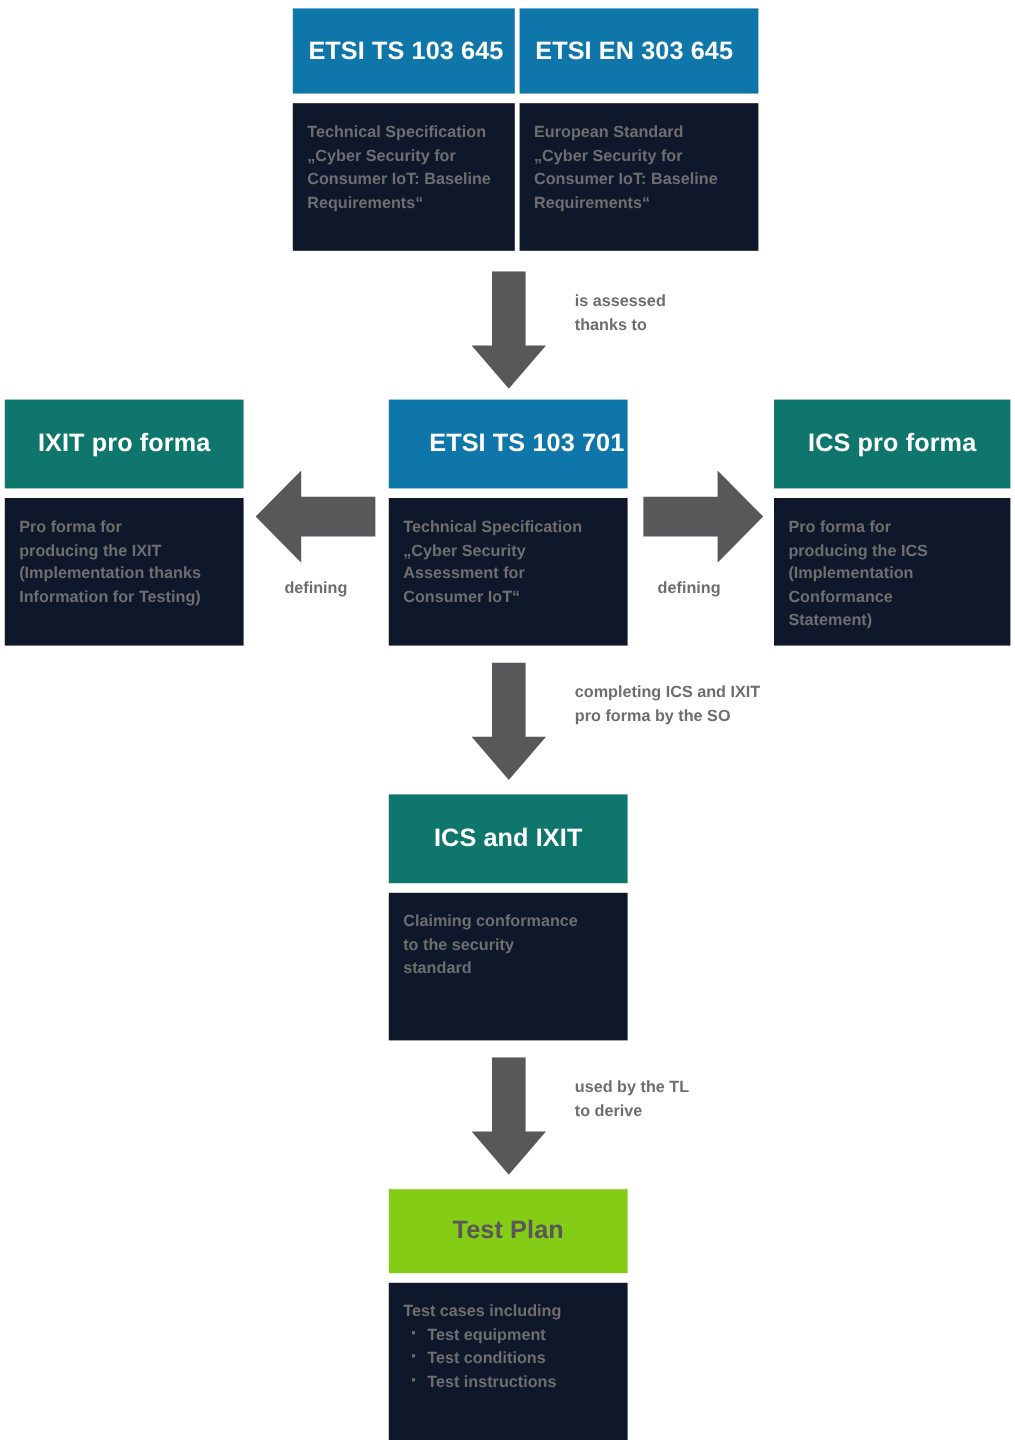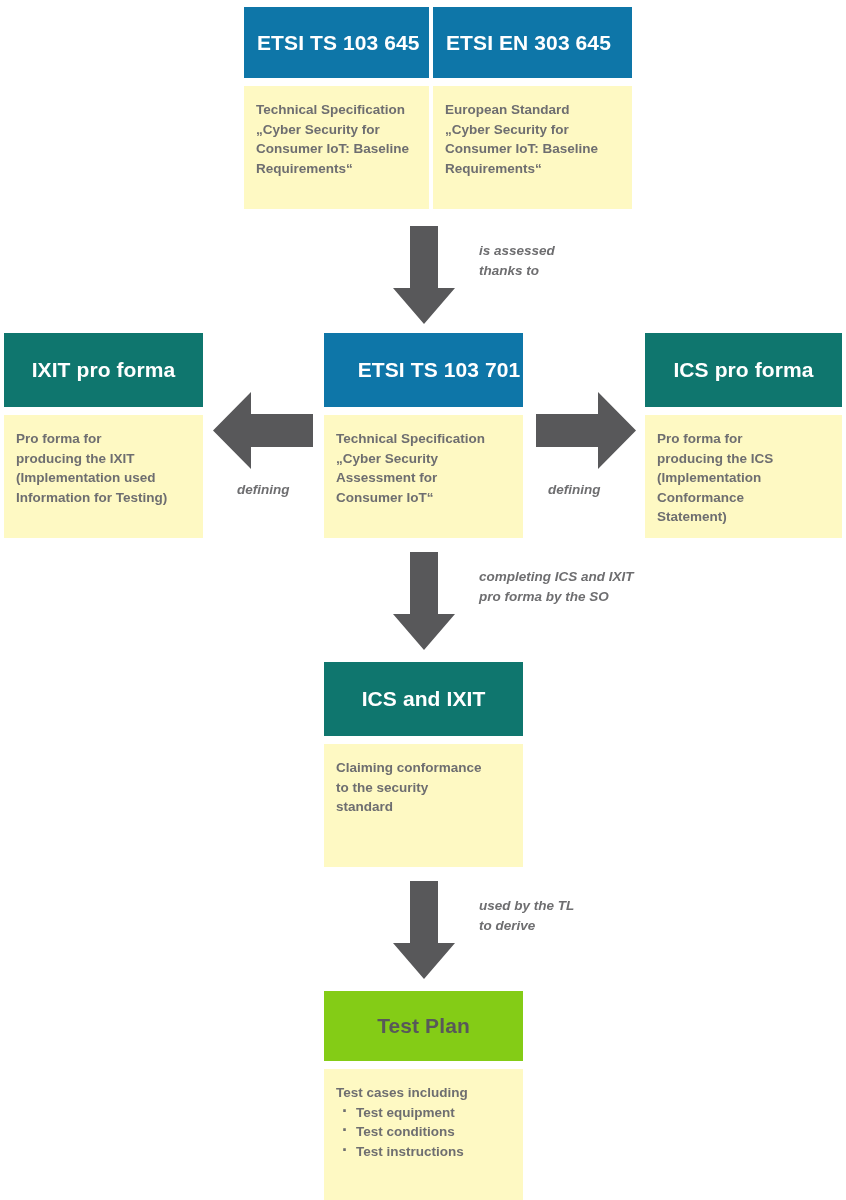--- a/index.html
+++ b/index.html
@@ -35,21 +35,21 @@
   }
   .node-header.blue   { background: #0e76a8; color: #ffffff; padding-left: 31px; }
   .node-header.green  { background: #0f766e; color: #ffffff; }
   .node-header.yellow { background: #84cc16; color: #58585a; }
 
   .node-header.center-text { justify-content: center; }
 
   .node-body {
     box-sizing: border-box;
     width: 100%;
-    background: #fef9c3;
+    background: #0f172a;
     color: #6e6e70;
     font-size: 13.5px;
     font-weight: bold;
     line-height: 19.5px;
     padding: 14px 12px 10px 12px;
   }
   .node-body p { margin: 0; }
   .node-body ul {
     margin: 0;
     padding: 0;
@@ -78,21 +78,20 @@
   .arrow svg { display: block; }
 
   
   .caption {
     position: absolute;
     color: #6e6e70;
     font-size: 13.5px;
     font-weight: bold;
     line-height: 19.5px;
     white-space: pre-line;
-    font-style: italic;
   }
 </style>
 </head>
 <body>
 
 <div id="diagram">
 
   <div class="node" style="left:232px; top:7px; width:197px;padding-left:12px;">
     <div class="node-header blue" style="height:71px; font-size:21px; padding-left:13px;">
       <span>ETSI TS 103 645</span>
@@ -128,21 +127,21 @@
 thanks to</div>
 
   <div class="node" style="left:4px; top:333px; width:199px;">
     <div class="node-header green center-text" style="height:74px; font-size:21px;">
       <span>IXIT pro forma</span>
     </div>
     <div class="gap-8"></div>
     <div class="node-body" style="height:123px;">
       <p>Pro forma for</p>
       <p>producing the IXIT</p>
-      <p>(Implementation used</p>
+      <p>(Implementation thanks</p>
       <p>Information for Testing)</p>
     </div>
   </div>
 
   <div class="node" style="left:324px; top:333px; width:199px;">
     <div class="node-header blue center-text" style="height:74px; font-size:21px;">
       <span>ETSI TS 103 701</span>
     </div>
     <div class="gap-8"></div>
     <div class="node-body" style="height:123px;">

